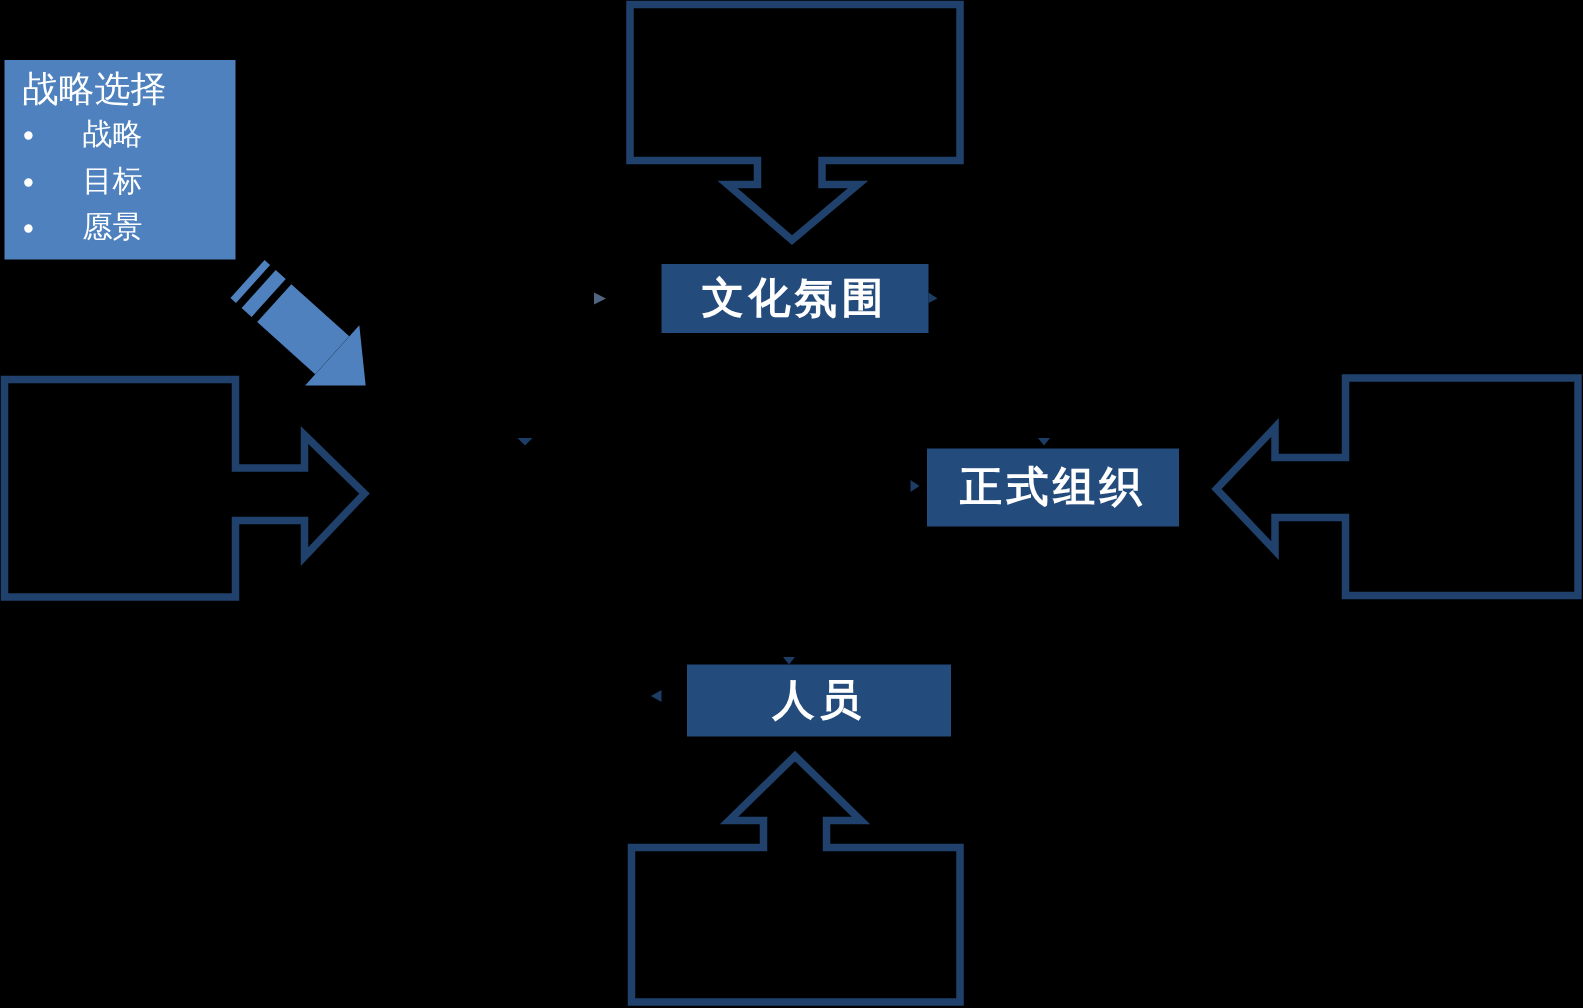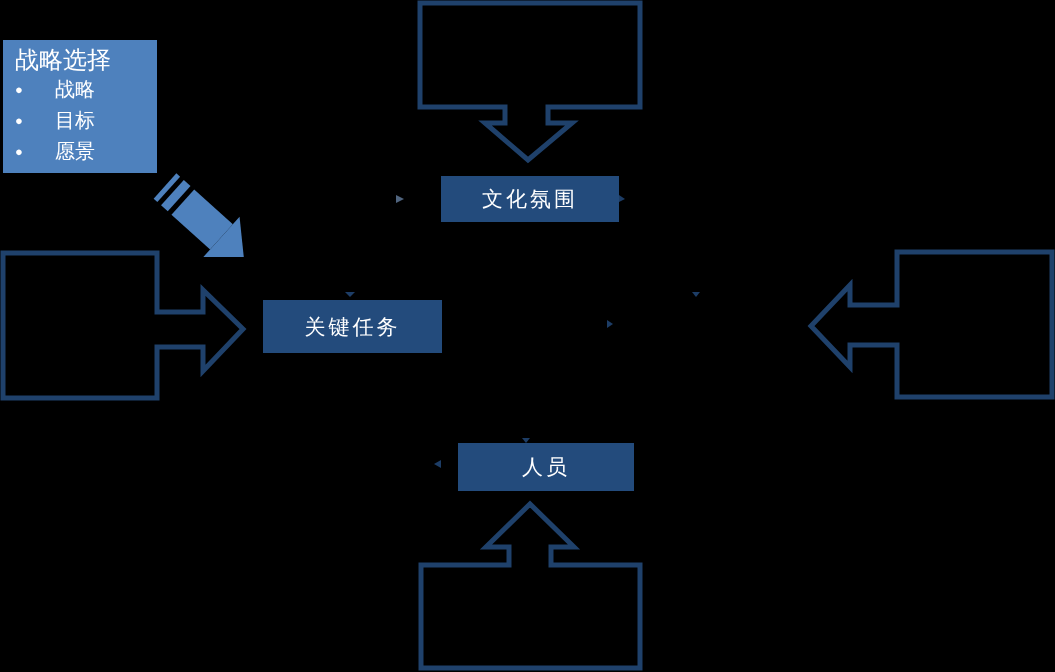--- a/index.html
+++ b/index.html
@@ -16,21 +16,21 @@
     overflow:hidden;font-family:"Liberation Sans", sans-serif;
   }
   #diagram-svg{position:absolute;left:0;top:0;}
   .outline{fill:none;stroke:var(--outline);stroke-width:5px;}
   .accent-fill{fill:var(--accent);}
   .speck{fill:var(--speck);}
   .speck-light{fill:#50657f;}
   .node{
     position:absolute;display:flex;align-items:center;justify-content:center;
     background:var(--node-fill);color:var(--text);
-    font-weight:normal;font-size:21px;letter-spacing:3px;white-space:nowrap;text-align:right;
+    font-weight:bold;font-size:28px;letter-spacing:3px;white-space:nowrap;text-align:right;
   }
   .node-culture{left:441px;top:176px;width:178px;height:46px;}
   .node-key-tasks{left:263px;top:300px;width:179px;height:53px;}
   .node-formal-org{left:618px;top:299px;width:168px;height:52px;}
   .node-people{left:442px;top:443px;width:176px;height:48px;margin-left:16px;}
   .panel{
     position:absolute;left:3px;top:40px;width:154px;height:133px;
     background:var(--accent);color:var(--text);box-sizing:border-box;
     padding:6px 4px 0 12px;
   }
@@ -81,16 +81,16 @@
       <span class="panel-bullet">●</span>
       <span class="panel-item-label">目标</span>
     </div>
     <div class="panel-item">
       <span class="panel-bullet">●</span>
       <span class="panel-item-label">愿景</span>
     </div>
   </div>
 
   <div class="node node-culture">文化氛围</div>
-  <div class="node node-key-tasks">关键任务</div>
+  <div class="node node-formal-org">正式组织</div>
   <div class="node node-people">人员</div>
 
 </div>
 
 </body></html>

